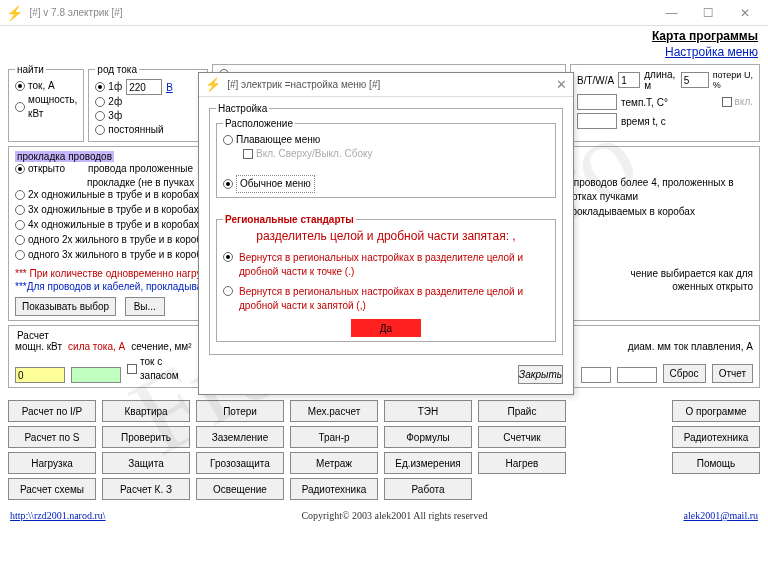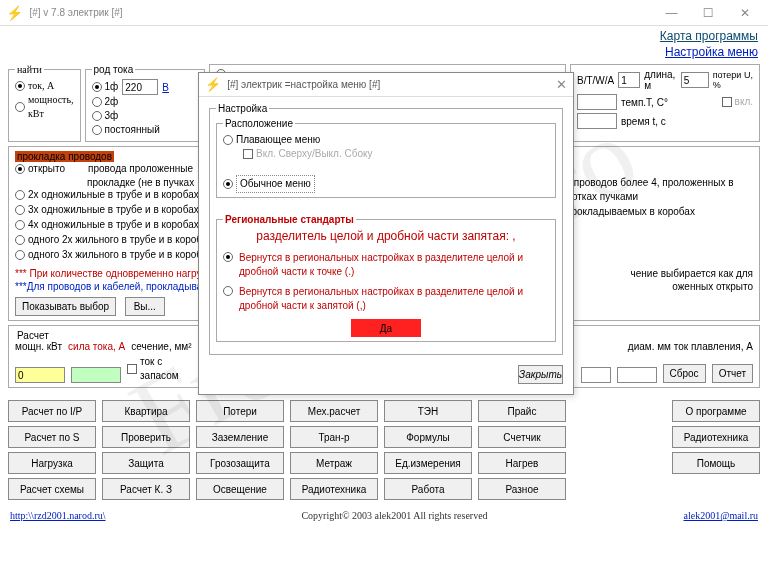--- a/index.html
+++ b/index.html
@@ -3,39 +3,39 @@
 <meta charset="utf-8">
 <style>
 * { box-sizing: border-box; }
 body { margin: 0; font-family: "Tahoma", sans-serif; font-size: 10px; background: #fff; width: 768px; height: 571px; overflow: hidden; position: relative; }
 .titlebar { height: 26px; border-bottom: 1px solid #ddd; display: flex; align-items: center; padding: 0 6px; }
 .titlebar .icon { color: #d4a000; font-size: 14px; margin-right: 6px; }
 .titlebar .title { color: #888; flex: 1; }
 .titlebar .ctrls span { display: inline-block; width: 34px; text-align: center; color: #888; font-size: 12px; }
 .links { text-align: right; padding: 2px 10px 0; }
 .links a { color: #0020c0; text-decoration: underline; display: block; font-size: 12px; line-height: 16px; }
-.links a.red { color: #0c4a6e; font-weight: normal; }
+.links a.red { color: #000000; font-weight: bold; }
 .app { position: relative; padding: 4px 8px 0; }
 fieldset { border: 1px solid #aaa; margin: 0; padding: 4px 6px; font-size: 10px; }
 legend { font-size: 10px; padding: 0 2px; }
 .row1 { display: flex; gap: 4px; margin-bottom: 4px; }
 .row1 fieldset { height: 78px; }
-.row1 .fs-find { width: 60px; font-family: Liberation Serif, serif; }
+.row1 .fs-find { width: 60px; }
 .row1 .fs-rod { width: 120px; }
 .row1 .fs-mid { flex: 1; }
 .row1 .fs-right { width: 190px; }
 input[type=text] { border: 1px solid #888; font-size: 10px; height: 16px; padding: 0 2px; width: 36px; }
 input.yellow { background: #ffff99; }
 input.green { background: #c0ffc0; }
 .radio, .check { display: flex; align-items: center; gap: 3px; line-height: 14px; }
 .radio .dot, .check .dot { width: 10px; height: 10px; border: 1px solid #666; border-radius: 50%; display: inline-flex; align-items: center; justify-content: center; flex-shrink: 0; }
 .check .dot { border-radius: 0; }
 .radio.sel .dot::after { content: ""; width: 4px; height: 4px; background: #000; border-radius: 50%; }
 .fs-provod { border: 1px solid #aaa; padding: 4px 6px; margin-bottom: 4px; }
-.fs-provod .head { margin-top: -9px; background: #c2410c; display: inline-block; padding: 0 2px; }
+.fs-provod .head { margin-top: -9px; background: #c4b5fd; display: inline-block; padding: 0 2px; }
 .provod-cols { display: flex; gap: 20px; }
 .provod-cols .col { flex: 1; }
 .provod-cols .radio { margin-bottom: 1px; }
 .notes { font-size: 10px; line-height: 13px; margin: 4px 0; }
 .notes .red { color: #c00000; display: inline; }
 .notes .blue { color: #0020c0; display: inline; }
 button, .btn { border: 1px solid #888; background: #f0f0f0; font-size: 10px; padding: 3px 6px; cursor: pointer; font-family: inherit; }
 .fs-ras { border: 1px solid #aaa; padding: 4px 6px; margin-bottom: 6px; }
 .fs-ras .head { margin-top: -9px; background: #fff; display: inline-block; padding: 0 2px; }
 .ras-row { display: flex; gap: 6px; align-items: flex-end; }
@@ -257,21 +257,20 @@
     <button>Ед.измерения</button>
     <button>Нагрев</button>
     <div class="spacer"></div>
     <button>Помощь</button>
 
     <button>Расчет схемы</button>
     <button>Расчет К. З</button>
     <button>Освещение</button>
     <button>Радиотехника</button>
     <button>Работа</button>
-    <button>Разное</button>
     <div class="spacer"></div>
   </div>
 </div>
 
 <div class="footer">
   <a>http:\\rzd2001.narod.ru\</a>
   <span class="mid">Copyright© 2003 alek2001  All rights reserved</span>
   <a>alek2001@mail.ru</a>
 </div>
 

